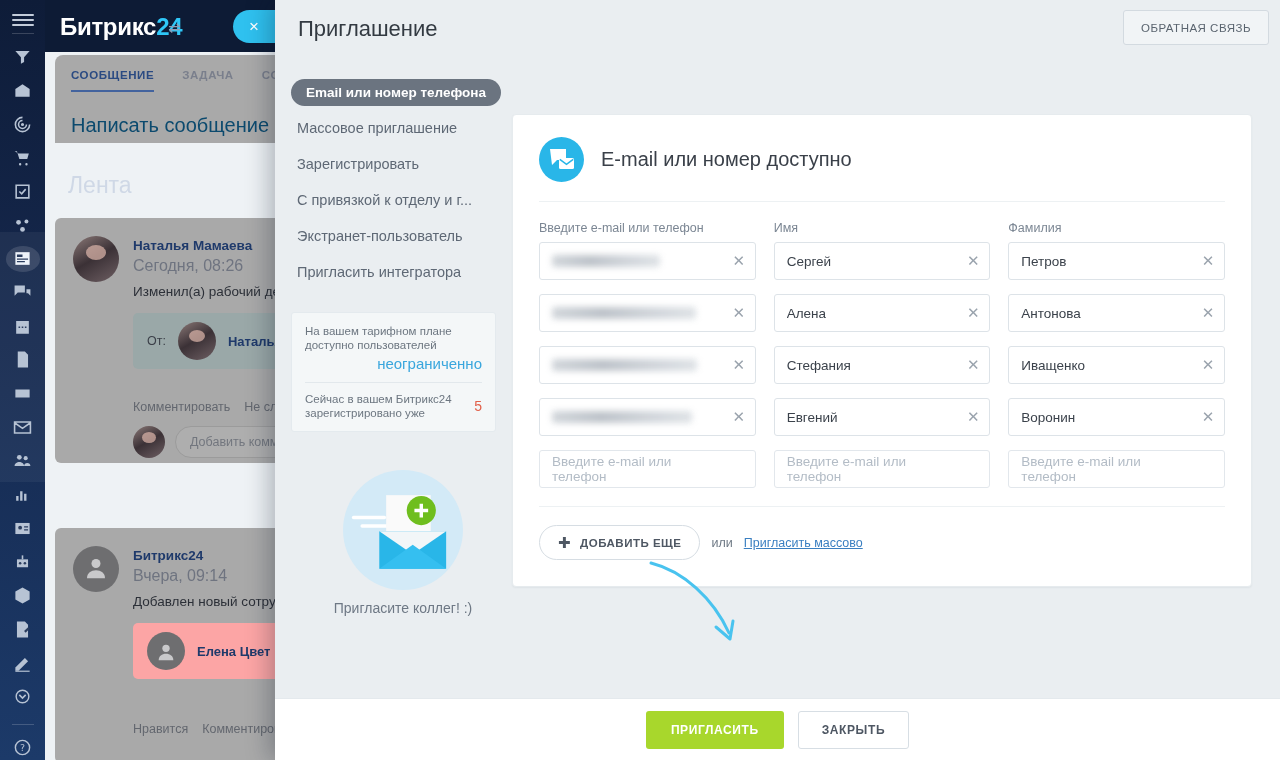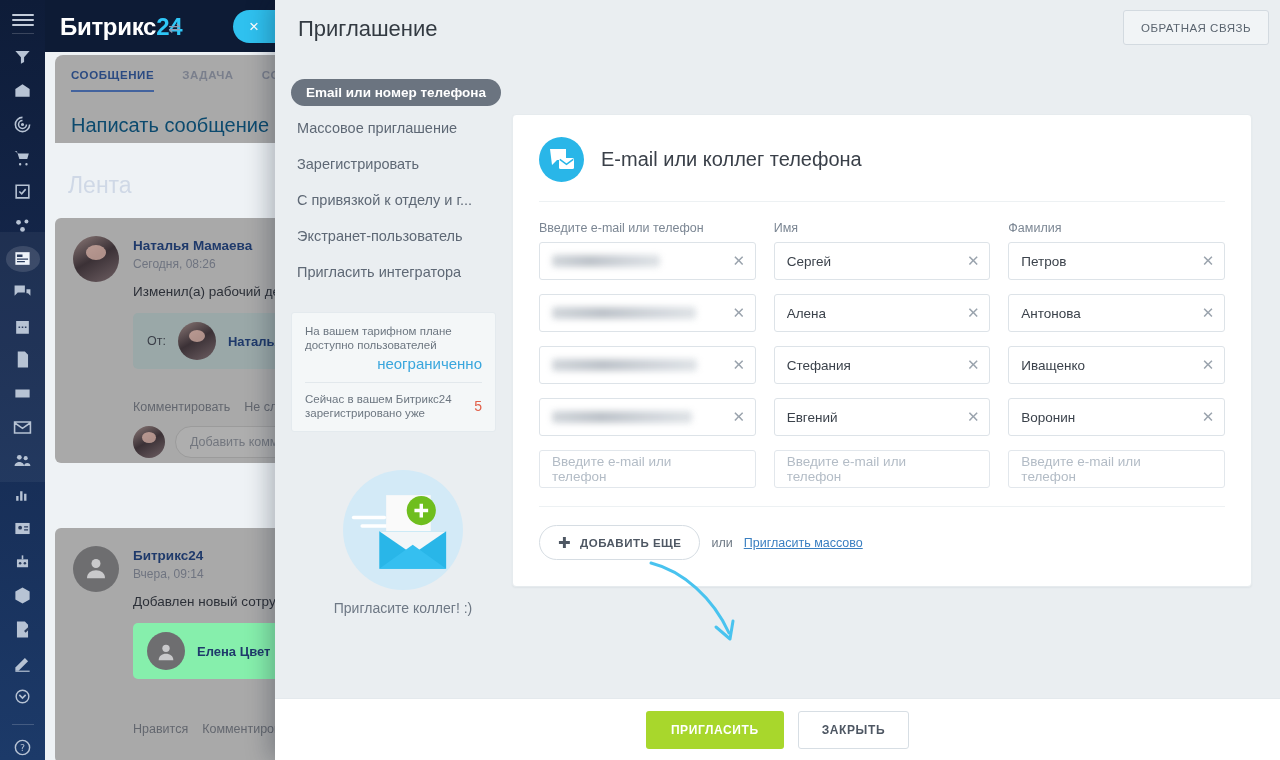--- a/index.html
+++ b/index.html
@@ -64,28 +64,28 @@
     background: #6e6e70; overflow: hidden;
   }
   .post-av.photo { background: linear-gradient(150deg,#8c7a78 0%, #3b3136 48%, #6e5f63 100%); }
   .post-av.photo::after {
     content:""; position:absolute; left: 13px; top: 9px; width: 20px; height: 15px;
     border-radius: 50%; background: #d6b0a6; opacity:.75;
   }
   .post-av .glyph { position:absolute; left:50%; top:52%; transform:translate(-50%,-50%); }
   .post-av .glyph svg { width: 27px; height: 27px; fill: #c9c9cb; }
   .post-name { position: absolute; left: 78px; top: 20px; font-size: 13.5px; font-weight: bold; color: #1f3a6b; }
-  .post-time { position: absolute; left: 78px; top: 39px; font-size: 12px; color: #6f7480; }
+  .post-time { position: absolute; left: 78px; top: 39px; font-size: 16px; color: #6f7480; }
   .post-text { position: absolute; left: 78px; top: 66px; font-size: 13.5px; color: #2c3038; white-space: nowrap; }
   .post-card {
     position: absolute; left: 78px; width: 232px; height: 56px; border-radius: 5px;
     display: flex; align-items: center; padding-left: 14px; gap: 12px;
   }
   .pc1 { top: 95px; background: #9aa8a8; }
-  .pc2 { top: 95px; background: #86efac; }
+  .pc2 { top: 95px; background: #fca5a5; }
   .post-card .mini {
     width: 38px; height: 38px; border-radius: 50%; background:#6e6e70; position: relative; overflow:hidden;
   }
   .post-card .mini.photo { background: linear-gradient(150deg,#8c7a78 0%, #3b3136 48%, #6e5f63 100%); }
   .post-card .mini.photo::after { content:""; position:absolute; left:11px; top:8px; width:16px;height:12px;border-radius:50%;background:#d6b0a6;opacity:.75;}
   .post-card .mini svg { position:absolute; left:50%; top:52%; transform:translate(-50%,-50%); width: 22px; height:22px; fill:#c9c9cb; }
   .post-card .lbl { font-size: 13px; color: #1f3a6b; font-weight: bold; white-space: nowrap; }
   .post-card .pre { font-size: 12.5px; color: #3b3f48; }
   .post-acts { position: absolute; left: 78px; font-size: 12.5px; color: #63676f; display: flex; gap: 14px; white-space: nowrap;}
   .pa1 { top: 182px; }
@@ -478,21 +478,21 @@
 
           <div class="card-head">
             <span class="ico">
               <svg viewBox="0 0 45 45">
                 <circle cx="22.5" cy="22.5" r="22.5" fill="#29b6e8"></circle>
                 <path d="M11 12h16v11H18l-5 5z" fill="#fff"></path>
                 <rect x="20" y="21" width="15" height="11" rx="1.5" fill="#fff"></rect>
                 <path d="M20.8 22.3l6.7 5 6.7-5" stroke="#29b6e8" stroke-width="1.6" fill="none"></path>
               </svg>
             </span>
-            <span class="ttl">E-mail или коллег телефона</span>
+            <span class="ttl">E-mail или номер доступно</span>
           </div>
 
           <div class="cols">
 
             <div class="col">
               <div class="col-lbl">Введите e-mail или телефон</div>
 
               <div class="fld">
                 <span class="blur" style="width:108px"></span>
                 <span class="clr">✕</span>

